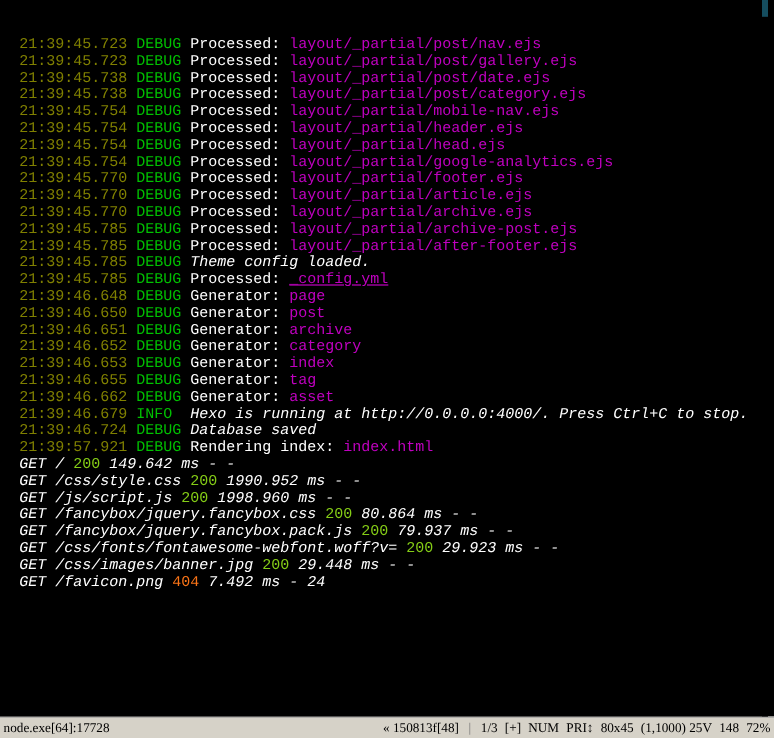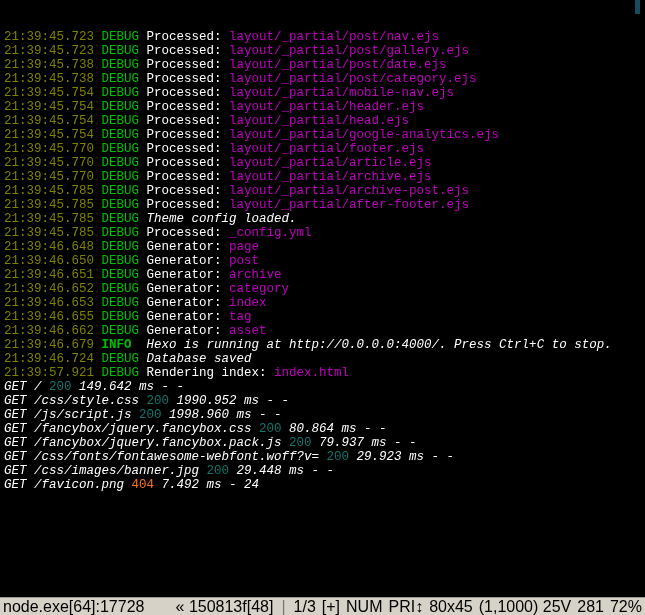--- a/index.html
+++ b/index.html
@@ -9,21 +9,21 @@
     background: #000;
     font-family: "Consolas", "Courier New", monospace;
     font-size: 12.5px;
     line-height: 14px;
     overflow: hidden;
   }
   .terminal {
     width: 640px;
     height: 597px;
     background: #000;
-    padding: 2px 4px;
+    padding: 2px 16px;
     color: #fff;
     white-space: pre-wrap;
     word-break: break-all;
     position: relative;
   }
   .scrollbar {
     position: absolute;
     right: 0;
     top: 0;
     width: 5px;
@@ -34,34 +34,34 @@
     position: absolute;
     right: 0;
     top: 0;
     width: 5px;
     height: 14px;
     background: #154d5f;
   }
   .line { display: block; }
   .ts { color: #808000; }
   .debug { color: #00c000; }
-  .info { color: #00c000; font-weight: bold; }
+  .info { color: #00c000; font-weight: normal; }
   .label { color: #fff; }
   .path { color: #c000c0; }
-  .underline { color: #c000c0; margin-top: 28px; }
-  .code200 { color: #0f766e; }
+  .underline { text-decoration: underline; color: #c000c0; margin-top: 28px; }
+  .code200 { color: #84cc16; }
   .code404 { color: #f97316; }
   .white { color: #fff; font-style: italic; }
   .statusbar {
     width: 645px;
     height: 18px;
     background: #d6d2c8;
     color: #000;
-    font-family: Liberation Sans, sans-serif;
-    font-size: 16px;
+    font-family: Liberation Serif, serif;
+    font-size: 11px;
     display: flex;
     align-items: center;
     padding: 0 3px;
     border-top: 1px solid #999;
     gap: 6px;
   }
   .statusbar .sep {
     color: #777;
     padding: 0 2px;
   }
@@ -84,15 +84,15 @@
   <span class="cell">node.exe[64]:17728</span>
   <span class="spacer"></span>
   <span class="cell">« 150813f[48]</span>
   <span class="sep">|</span>
   <span class="cell">1/3</span>
   <span class="cell">[+]</span>
   <span class="cell">NUM</span>
   <span class="cell">PRI↕</span>
   <span class="cell">80x45</span>
   <span class="cell">(1,1000) 25V</span>
-  <span class="cell">281</span>
+  <span class="cell">148</span>
   <span class="cell">72%</span>
 </div>
 
 </body></html>

